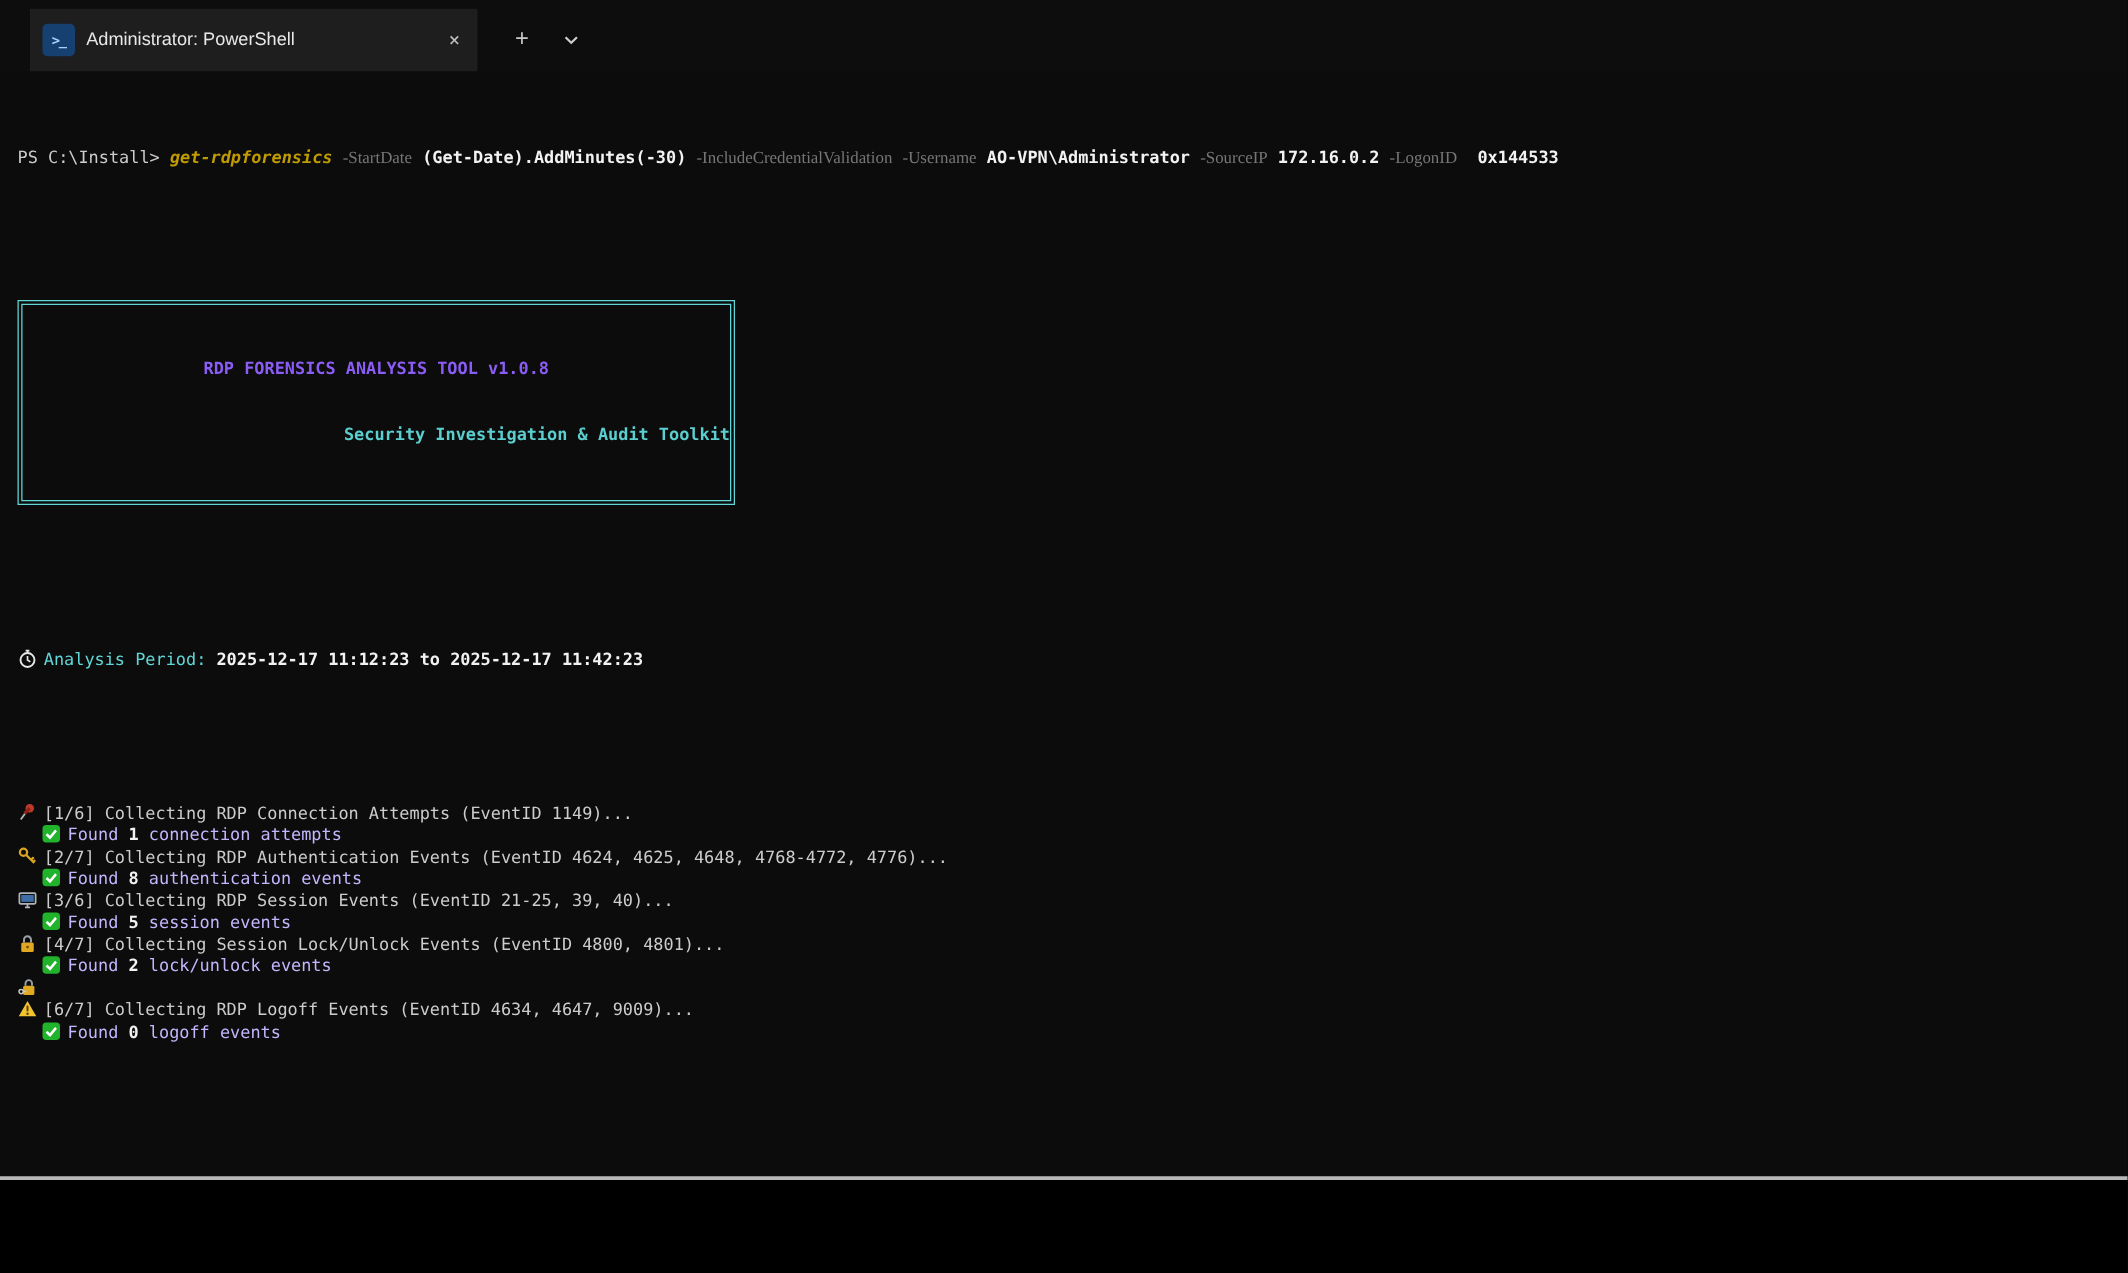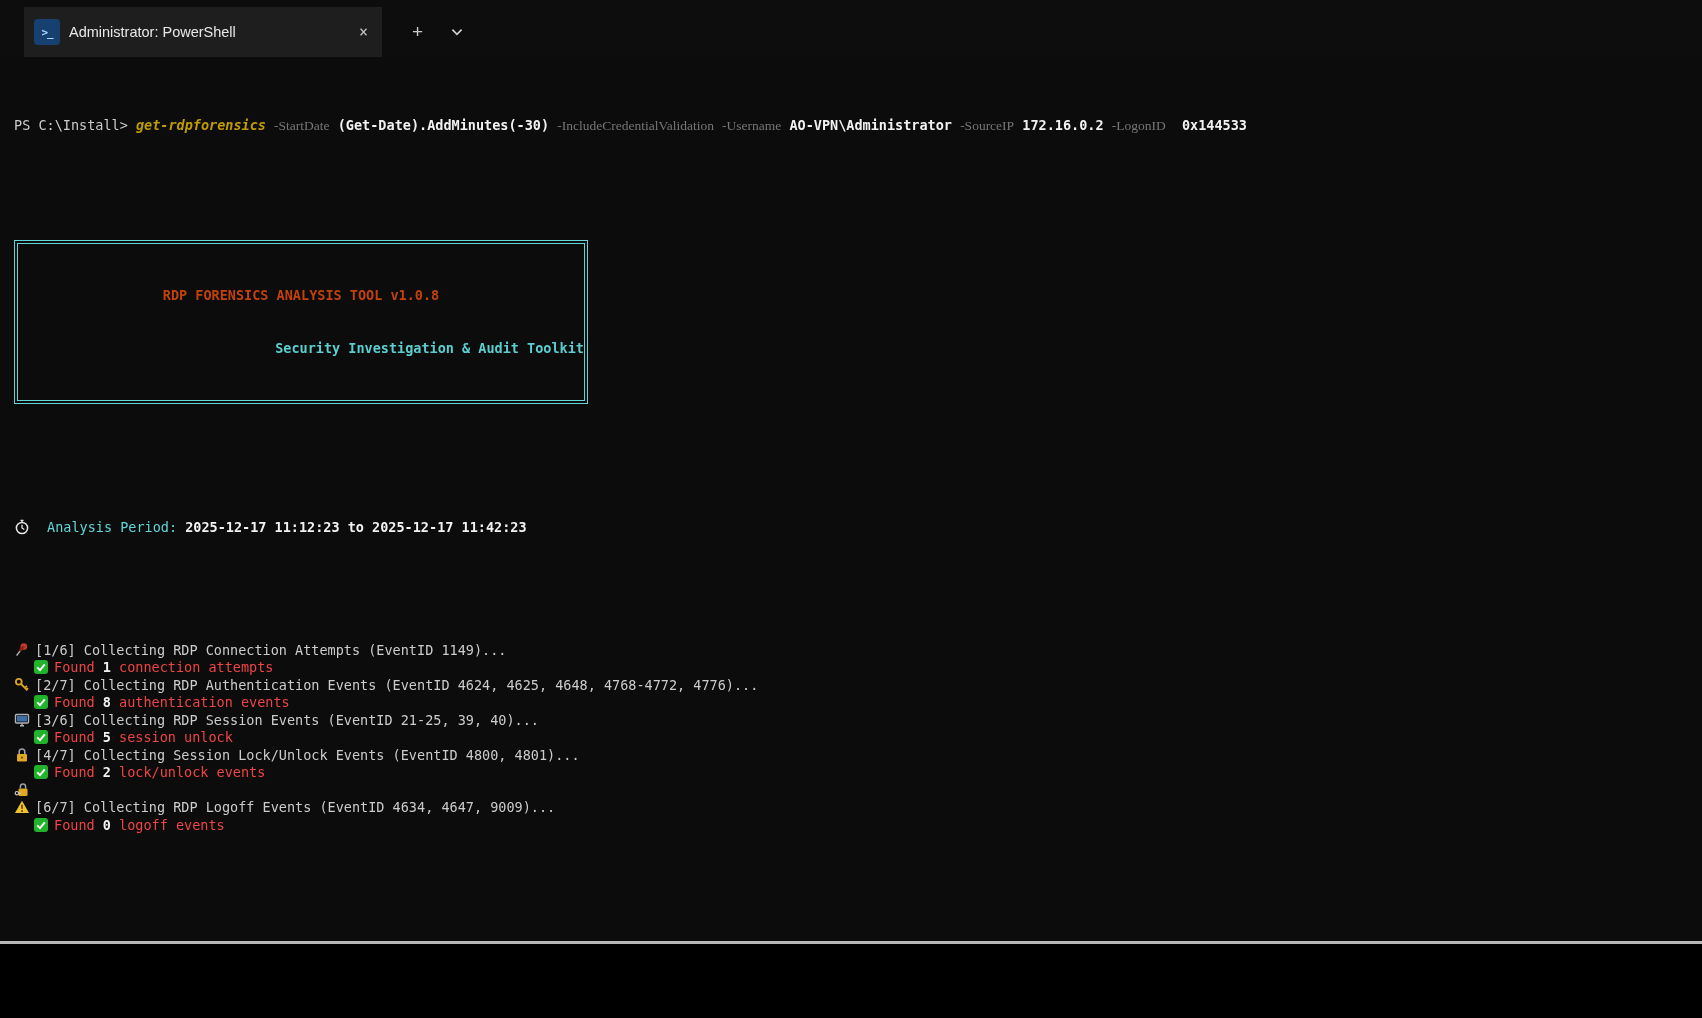--- a/index.html
+++ b/index.html
@@ -23,32 +23,32 @@
 
   
   .term{position:relative;padding:7px 0 0 14px;font:13.5px/17.5px "DejaVu Sans Mono",monospace;
         color:#CCCCCC;white-space:pre;}
   .line{height:17.5px;}
 
   .white{color:#CCCCCC;}
   .whiteb{color:#F2F2F2;font-weight:bold;}
   .gray{color:#767676;font-family:Liberation Serif, serif;}
   .yellow{color:#C19C00;font-weight:bold;font-style:italic;}
-  .cyan{color:#61D6D6;margin-left:12px;}
-  .green{color:#ef4444;}
+  .cyan{color:#61D6D6;}
+  .green{color:#c4b5fd;}
 
   .found{padding-left:19px;}
 
   .ic{display:inline-block;width:16px;height:16px;margin-right:5px;vertical-align:-3px;}
   .ic svg{width:100%;height:100%;display:block;}
 
   
   .banner{width:566px;margin:4px 0 13px 3px;padding:8px 0;border:1px solid #61D6D6;
           box-shadow:0 0 0 2px #0C0C0C,0 0 0 3px #61D6D6;text-align:center;}
-  .banner .b1{color:#c2410c;font-weight:bold;height:17.5px;}
+  .banner .b1{color:#8b5cf6;font-weight:bold;height:17.5px;}
   .banner .b2{color:#5BCFCF;font-weight:bold;height:17.5px;text-align:right;}
 </style>
 </head>
 <body>
 
 <div class="window">
 
   <div class="tabbar">
     <div class="tab">
       <span class="psicon">&gt;_</span>
@@ -96,21 +96,21 @@
             </svg></span><span class="white">[2/7] Collecting RDP Authentication Events (EventID 4624, 4625, 4648, 4768-4772, 4776)...</span></div><div class="line found"><span class="ic"><svg viewBox="0 0 16 16">
               <rect x="1" y="1" width="14" height="14" rx="3" fill="#21b32b"></rect>
               <path d="M4.2 8.4 L7 11.1 L11.8 5.3" stroke="#ffffff" stroke-width="2" fill="none"></path>
             </svg></span><span class="green">Found </span><span class="whiteb">8</span><span class="green"> authentication events</span></div><div class="line"><span class="ic"><svg viewBox="0 0 16 16">
               <rect x="1.5" y="2.5" width="13" height="8.5" rx="1" fill="none" stroke="#aeb4ba" stroke-width="1.4"></rect>
               <rect x="3" y="4" width="10" height="5.5" fill="#3d6ea5"></rect>
               <path d="M6 13.8 h4 M8 11 v2.6" stroke="#aeb4ba" stroke-width="1.4"></path>
             </svg></span><span class="white">[3/6] Collecting RDP Session Events (EventID 21-25, 39, 40)...</span></div><div class="line found"><span class="ic"><svg viewBox="0 0 16 16">
               <rect x="1" y="1" width="14" height="14" rx="3" fill="#21b32b"></rect>
               <path d="M4.2 8.4 L7 11.1 L11.8 5.3" stroke="#ffffff" stroke-width="2" fill="none"></path>
-            </svg></span><span class="green">Found </span><span class="whiteb">5</span><span class="green"> session unlock</span></div><div class="line"><span class="ic"><svg viewBox="0 0 16 16">
+            </svg></span><span class="green">Found </span><span class="whiteb">5</span><span class="green"> session events</span></div><div class="line"><span class="ic"><svg viewBox="0 0 16 16">
               <rect x="3" y="7" width="10" height="7.5" rx="1.2" fill="#e0a921"></rect>
               <path d="M5.2 7 V4.8 a2.8 2.8 0 0 1 5.6 0 V7" fill="none" stroke="#9aa0a6" stroke-width="1.6"></path>
               <circle cx="8" cy="10.6" r="1.1" fill="#6b4e00"></circle>
             </svg></span><span class="white">[4/7] Collecting Session Lock/Unlock Events (EventID 4800, 4801)...</span></div><div class="line found"><span class="ic"><svg viewBox="0 0 16 16">
               <rect x="1" y="1" width="14" height="14" rx="3" fill="#21b32b"></rect>
               <path d="M4.2 8.4 L7 11.1 L11.8 5.3" stroke="#ffffff" stroke-width="2" fill="none"></path>
             </svg></span><span class="green">Found </span><span class="whiteb">2</span><span class="green"> lock/unlock events</span></div><div class="line"><span class="ic"><svg viewBox="0 0 16 16">
               <rect x="4.5" y="6.5" width="9" height="7.5" rx="1.2" fill="#e0a921"></rect>
               <path d="M6.4 6.5 V4.7 a2.6 2.6 0 0 1 5.2 0 V6.5" fill="none" stroke="#9aa0a6" stroke-width="1.5"></path>
               <circle cx="2.9" cy="11.2" r="1.7" fill="none" stroke="#c9c9c9" stroke-width="1.2"></circle>

